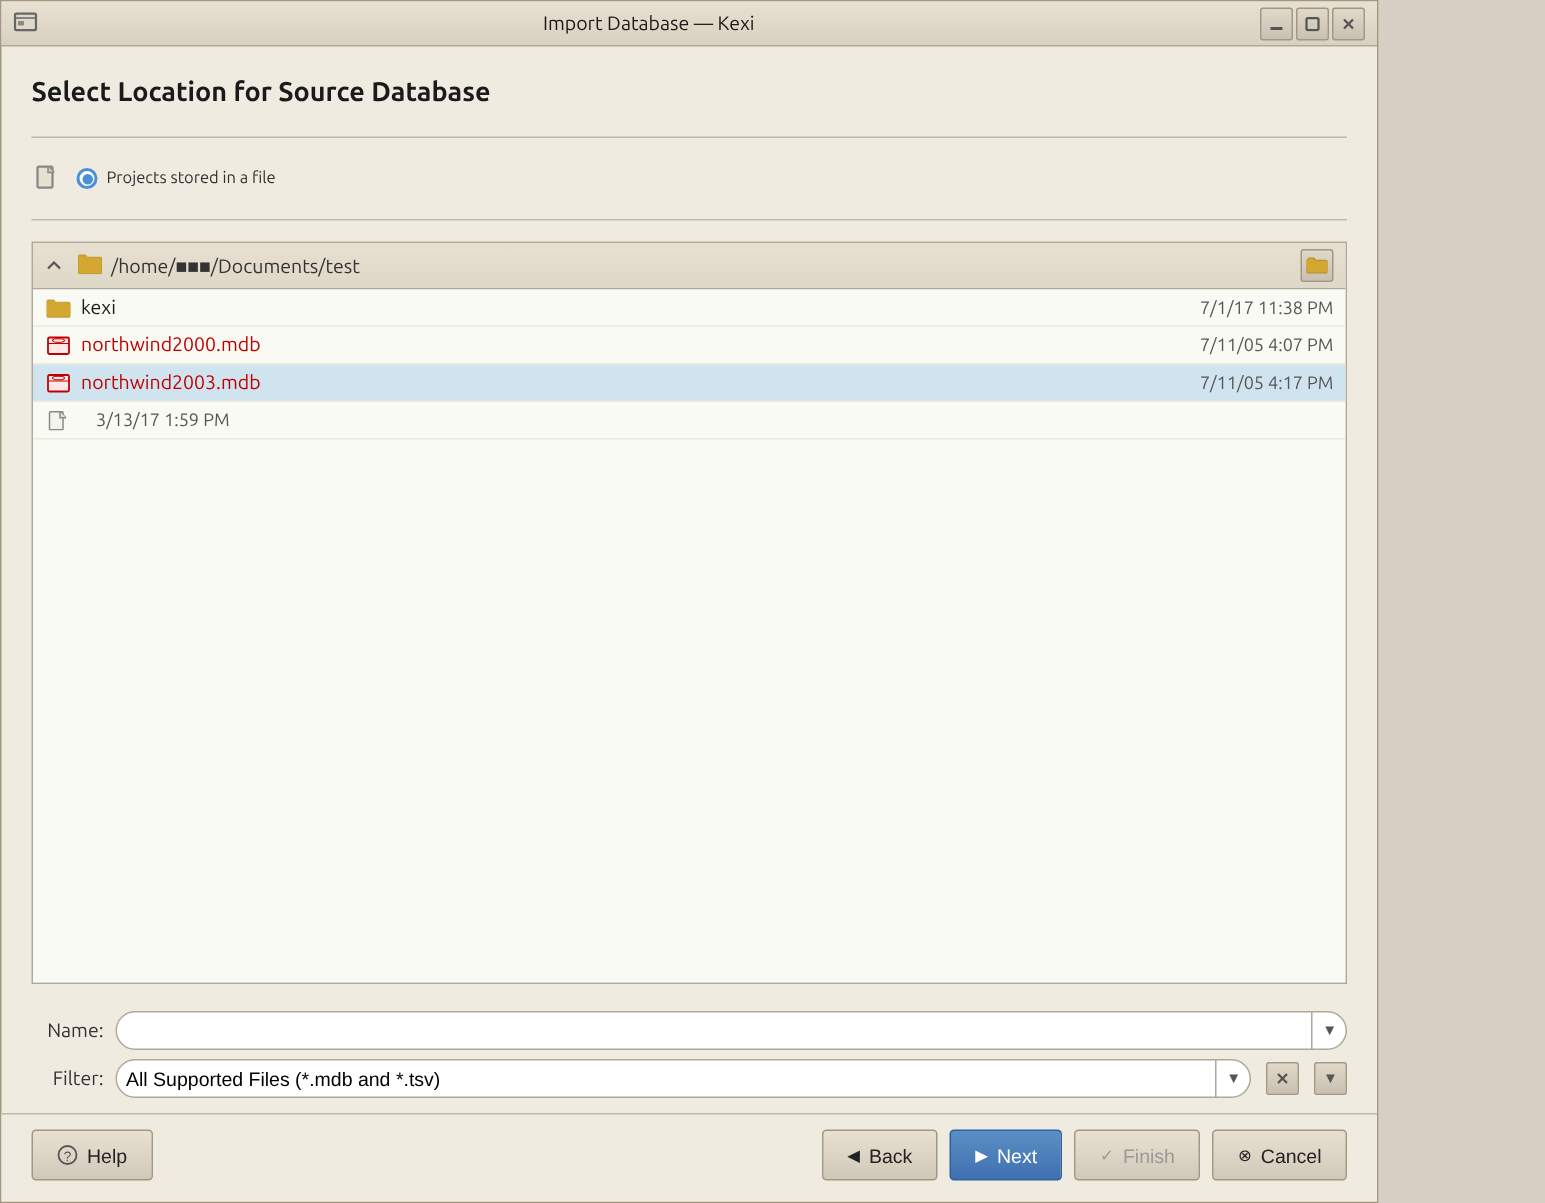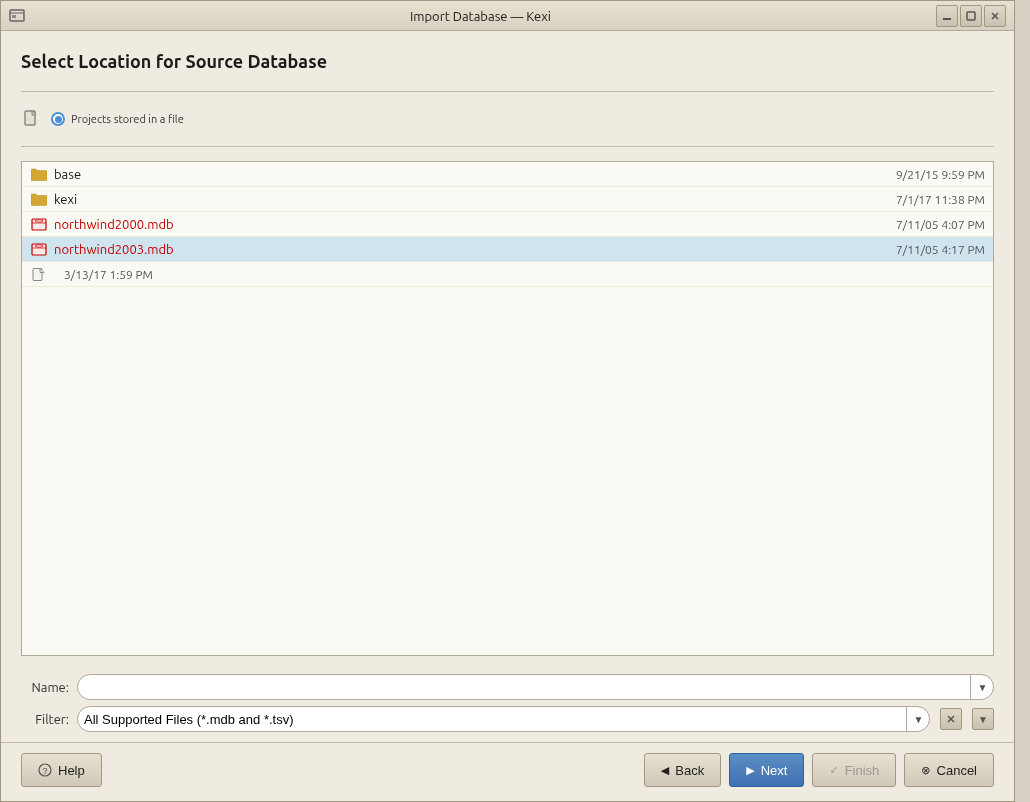--- a/index.html
+++ b/index.html
@@ -6,21 +6,21 @@
     body {
       background: #d6d0c4;
       font-family: 'Segoe UI', Ubuntu, sans-serif;
       font-size: 13px;
       color: #1a1a1a;
       width: 1030px;
       height: 802px;
       overflow: hidden;
     }
     .window {
-      width: 1015px;
+      width: 919px;
       height: 802px;
       background: #f0ebe0;
       border: 1px solid #a09880;
       display: flex;
       flex-direction: column;
     }
     .titlebar {
       background: linear-gradient(to bottom, #e8e0d0, #d8d0c0);
       height: 30px;
       display: flex;
@@ -340,32 +340,43 @@
         <label class="radio-label">
           <div class="radio-custom checked"></div>
           <span class="radio-text">Projects stored in a file</span>
         </label>
       </div>
     </div>
 
     <hr class="separator-h">
 
     <div class="file-browser">
+      <div class="file-browser-header">
+        <div class="path-row">
+          <div class="collapse-btn">
+            <svg width="12" height="12" viewBox="0 0 12 12">
+              <path d="M2 8 L6 4 L10 8" stroke="#555" stroke-width="1.5" fill="none"></path>
+            </svg>
+          </div>
+          <div style="color:#c8a040; margin-left:4px;">
+            <svg width="16" height="14" viewBox="0 0 16 14" fill="none">
+              <path d="M0 2 Q0 1 1 1 L5 1 L6 2.5 L15 2.5 Q16 2.5 16 3.5 L16 12.5 Q16 13.5 15 13.5 L1 13.5 Q0 13.5 0 12.5 Z" fill="#d4a830" stroke="#b88a20" stroke-width="0.5"></path>
+            </svg>
+          </div>
+          <span class="path-text">/home/■■■/Documents/test</span>
+        </div>
+        <div class="browse-btn">
+          <svg width="14" height="12" viewBox="0 0 14 12" fill="none">
+            <path d="M1 2 Q1 1 2 1 L5 1 L6 2.5 L13 2.5 Q14 2.5 14 3.5 L14 10 Q14 11 13 11 L1 11 Q0 11 0 10 L0 3 Q0 2 1 2 Z" fill="#d4a830" stroke="#b88a20" stroke-width="0.7"></path>
+          </svg>
+        </div>
+      </div>
 
       <div class="file-list">
 
-        <div class="file-item">
-          <div class="file-item-icon">
-            <svg width="16" height="13" viewBox="0 0 16 13" fill="none">
-              <path d="M0 2 Q0 1 1 1 L5 1 L6 2.5 L15 2.5 Q16 2.5 16 3.5 L16 11.5 Q16 12.5 15 12.5 L1 12.5 Q0 12.5 0 11.5 Z" fill="#d4a830" stroke="#b88a20" stroke-width="0.5"></path>
-            </svg>
-          </div>
-          <span class="file-item-name">base</span>
-          <span class="file-item-date">9/21/15 9:59 PM</span>
-        </div>
 
 
         <div class="file-item">
           <div class="file-item-icon">
             <svg width="16" height="13" viewBox="0 0 16 13" fill="none">
               <path d="M0 2 Q0 1 1 1 L5 1 L6 2.5 L15 2.5 Q16 2.5 16 3.5 L16 11.5 Q16 12.5 15 12.5 L1 12.5 Q0 12.5 0 11.5 Z" fill="#d4a830" stroke="#b88a20" stroke-width="0.5"></path>
             </svg>
           </div>
           <span class="file-item-name">kexi</span>
           <span class="file-item-date">7/1/17 11:38 PM</span>

